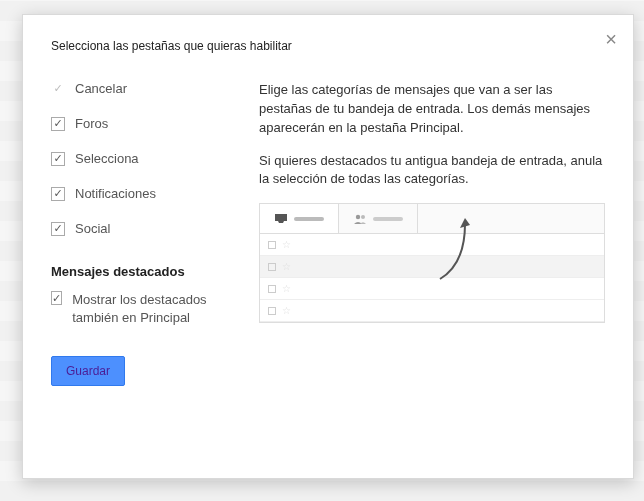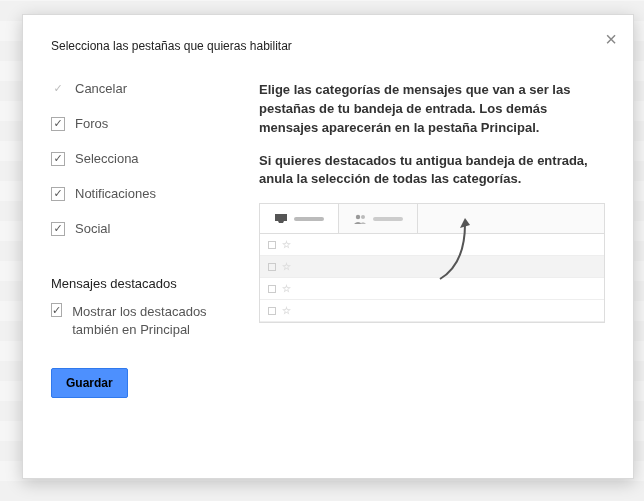--- a/index.html
+++ b/index.html
@@ -49,21 +49,20 @@
   .content {
     display: flex;
     gap: 28px;
   }
   .left {
     width: 180px;
     flex-shrink: 0;
   }
   .right {
     flex: 1;
-    font-weight: bold;
   }
   .tab-option {
     display: flex;
     align-items: center;
     gap: 10px;
     margin-bottom: 20px;
     color: #555;
   }
   .tab-option.locked .chk {
     color: #bbb;
@@ -76,23 +75,23 @@
     justify-content: center;
     font-size: 11px;
     color: #555;
     border: 1px solid transparent;
   }
   .chk.editable {
     border: 1px solid #aaa;
     background: #fff;
   }
   .section-header {
-    font-weight: normal;
+    font-weight: bold;
     color: #222;
-    margin-top: 40px;
+    margin-top: 28px;
     margin-bottom: 12px;
   }
   .starred-row {
     display: flex;
     align-items: flex-start;
     gap: 10px;
     color: #555;
     line-height: 1.35;
   }
   .desc {
@@ -152,22 +151,22 @@
   .btn {
     padding: 7px 14px;
     font-size: 12px;
     border-radius: 2px;
     cursor: pointer;
     border: 1px solid;
   }
   .btn-primary {
     background: #4d90fe;
     border-color: #3079ed;
-    color: #000000;
-    font-weight: bold;
+    color: #4c1d95;
+    font-weight: normal;
   }
   .btn-secondary {
     background: #f5f5f5;
     border-color: #d8d8d8;
     color: #555;
   }
 </style>
 </head>
 <body>
 

